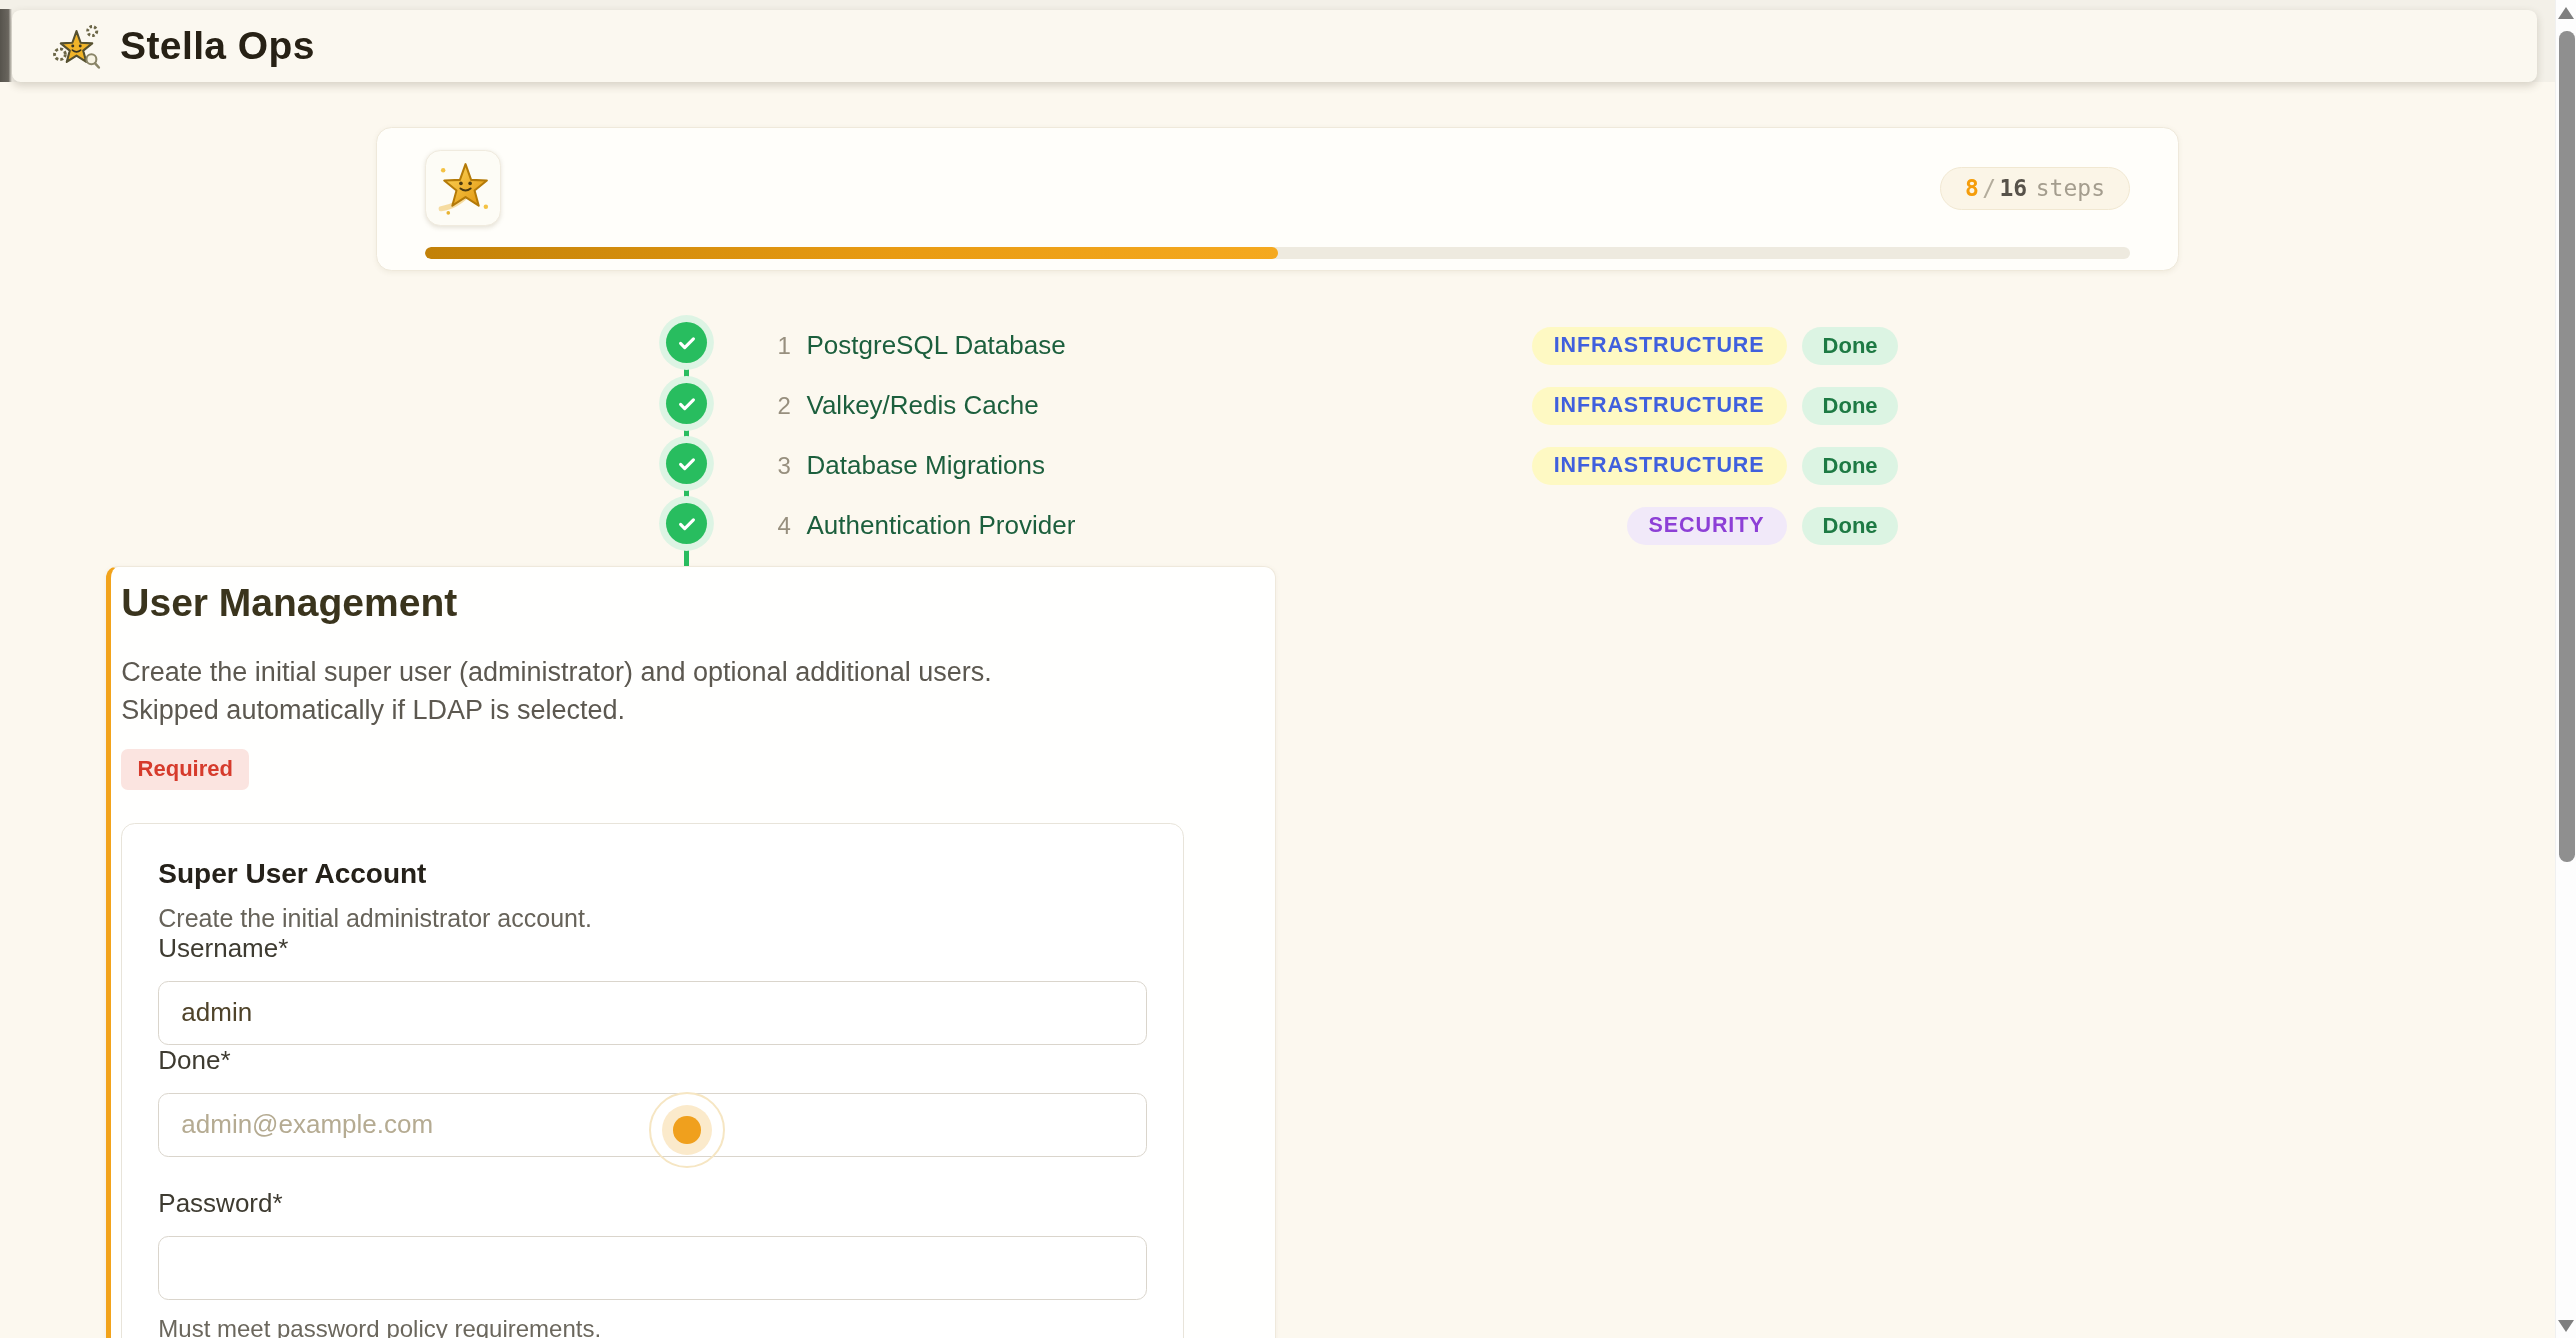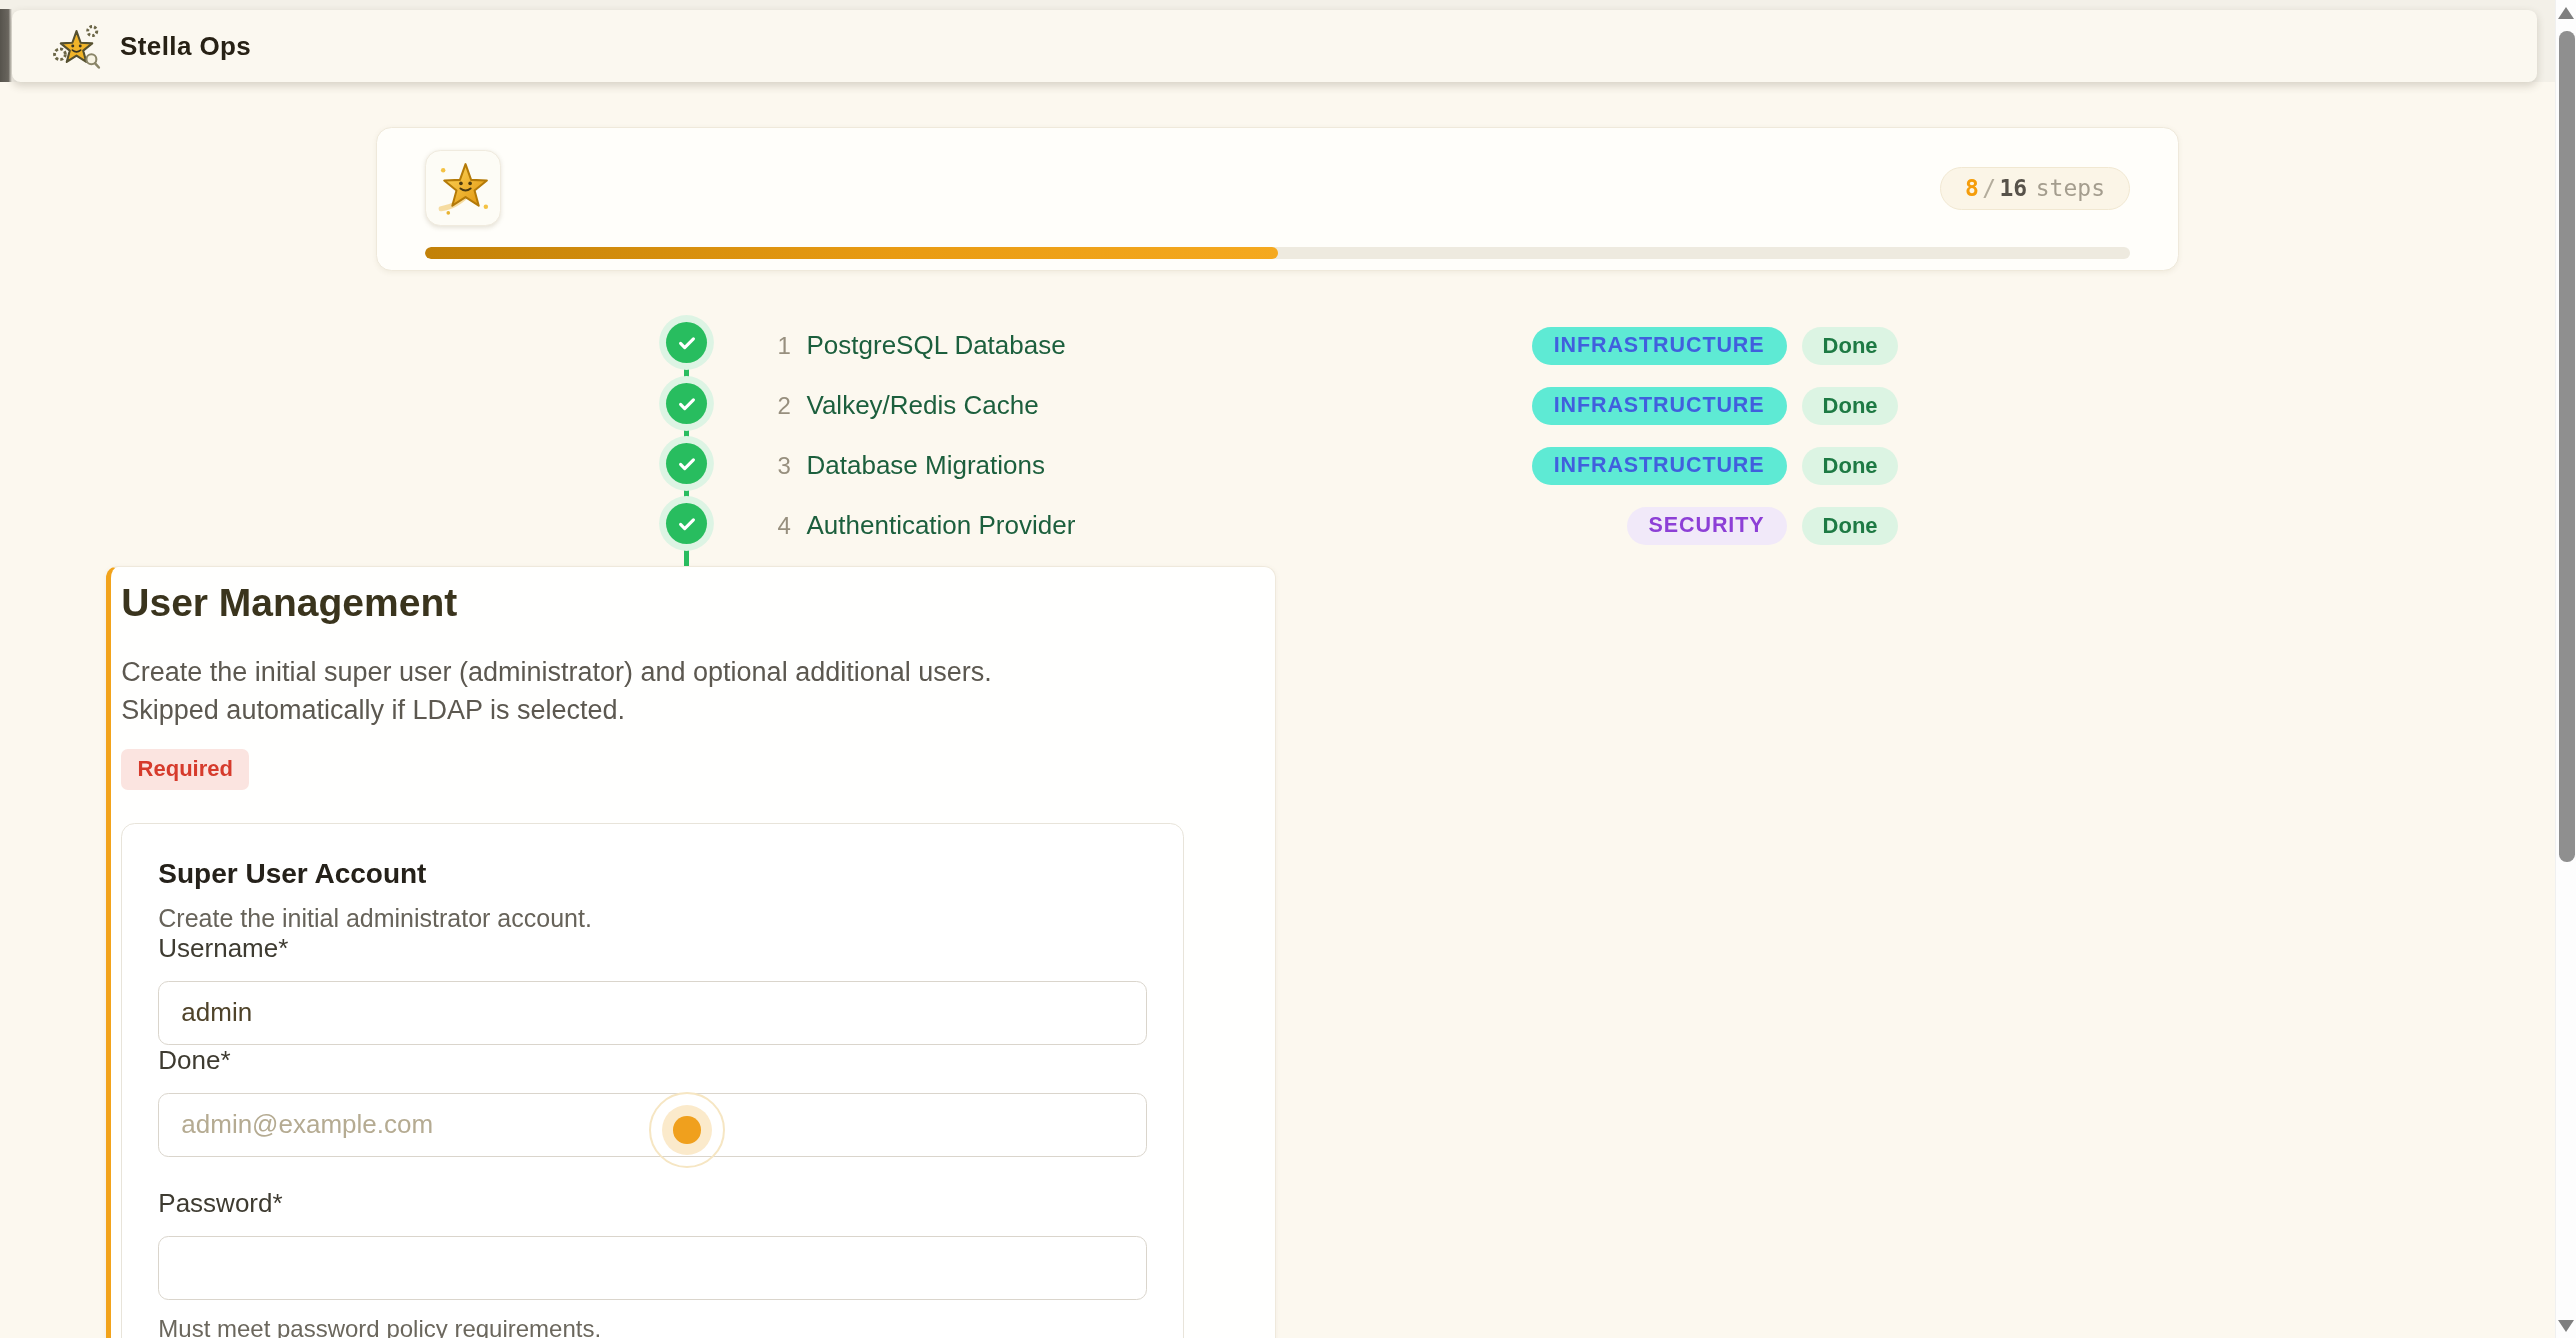--- a/index.html
+++ b/index.html
@@ -17,21 +17,21 @@
     position:absolute; left:0; top:8.6px; width:12px; height:79px;
     background:linear-gradient(90deg,#56534c 0%,#6b6760 70%,rgba(107,103,96,0) 100%);
   }
   .topbar {
     position:absolute; left:12px; top:10.3px; right:39px; height:72px;
     background:#fbf8f0; border-radius:8.6px;
     box-shadow:0 3.4px 8.6px rgba(70,62,40,.20);
     display:flex; align-items:center; padding:0 38px; gap:17px;
     z-index:5;
   }
-  .topbar-title { font-size:26px; font-weight:bold; color:#272115; letter-spacing:0.4px; }
+  .topbar-title { font-size:39px; font-weight:bold; color:#272115; letter-spacing:0.4px; }
 
   
   .main { position:absolute; top:82px; left:0; width:2555px; height:1256px; background:#fcf8ef; overflow:hidden; }
 
   
   .header-card {
     width:1803px; margin:45px auto 0; height:144px;
     background:#fffefa; border:0.9px solid #efe9db; border-radius:15.5px;
     box-shadow:0 1.7px 5.2px rgba(120,105,70,.08);
     padding:22px 48px 0 48px;
@@ -80,21 +80,21 @@
   .tl-current-halo { position:absolute; left:662px; top:1023px; width:50px; height:50px; border-radius:50%; background:#fbeacb; z-index:2; }
   .tl-current-dot  { position:absolute; left:673px; top:1034px; width:27.5px; height:27.5px; border-radius:50%; background:#f0a01d; z-index:3; }
 
   
   .steps { width:1262px; margin:38px auto 0; padding:6.9px 10.3px 0 0; position:relative; z-index:1; }
   .step-row { height:60px; display:flex; align-items:center; padding-left:131px; }
   .step-num  { width:29px; font-size:24px; color:#978f7e; flex:none; }
   .step-title{ font-size:26px; font-weight:500; color:#1c5f3d; }
   .badge-cat {
     margin-left:auto; height:38px; padding:0 22px; border-radius:19px;
-    background:#5eead4; color:#4060dd;
+    background:#fef9c3; color:#4060dd;
     font-size:21.5px; font-weight:bold; letter-spacing:0.9px;
     display:flex; align-items:center;
   }
   .badge-cat.security { background:#f1e9f9; color:#8d3fd6; }
   .badge-done {
     margin-left:15.5px; height:38px; padding:0 20.6px; border-radius:19px;
     background:#dcf4e3; color:#1e7a44; font-size:22px; font-weight:bold;
     display:flex; align-items:center;
   }
 

